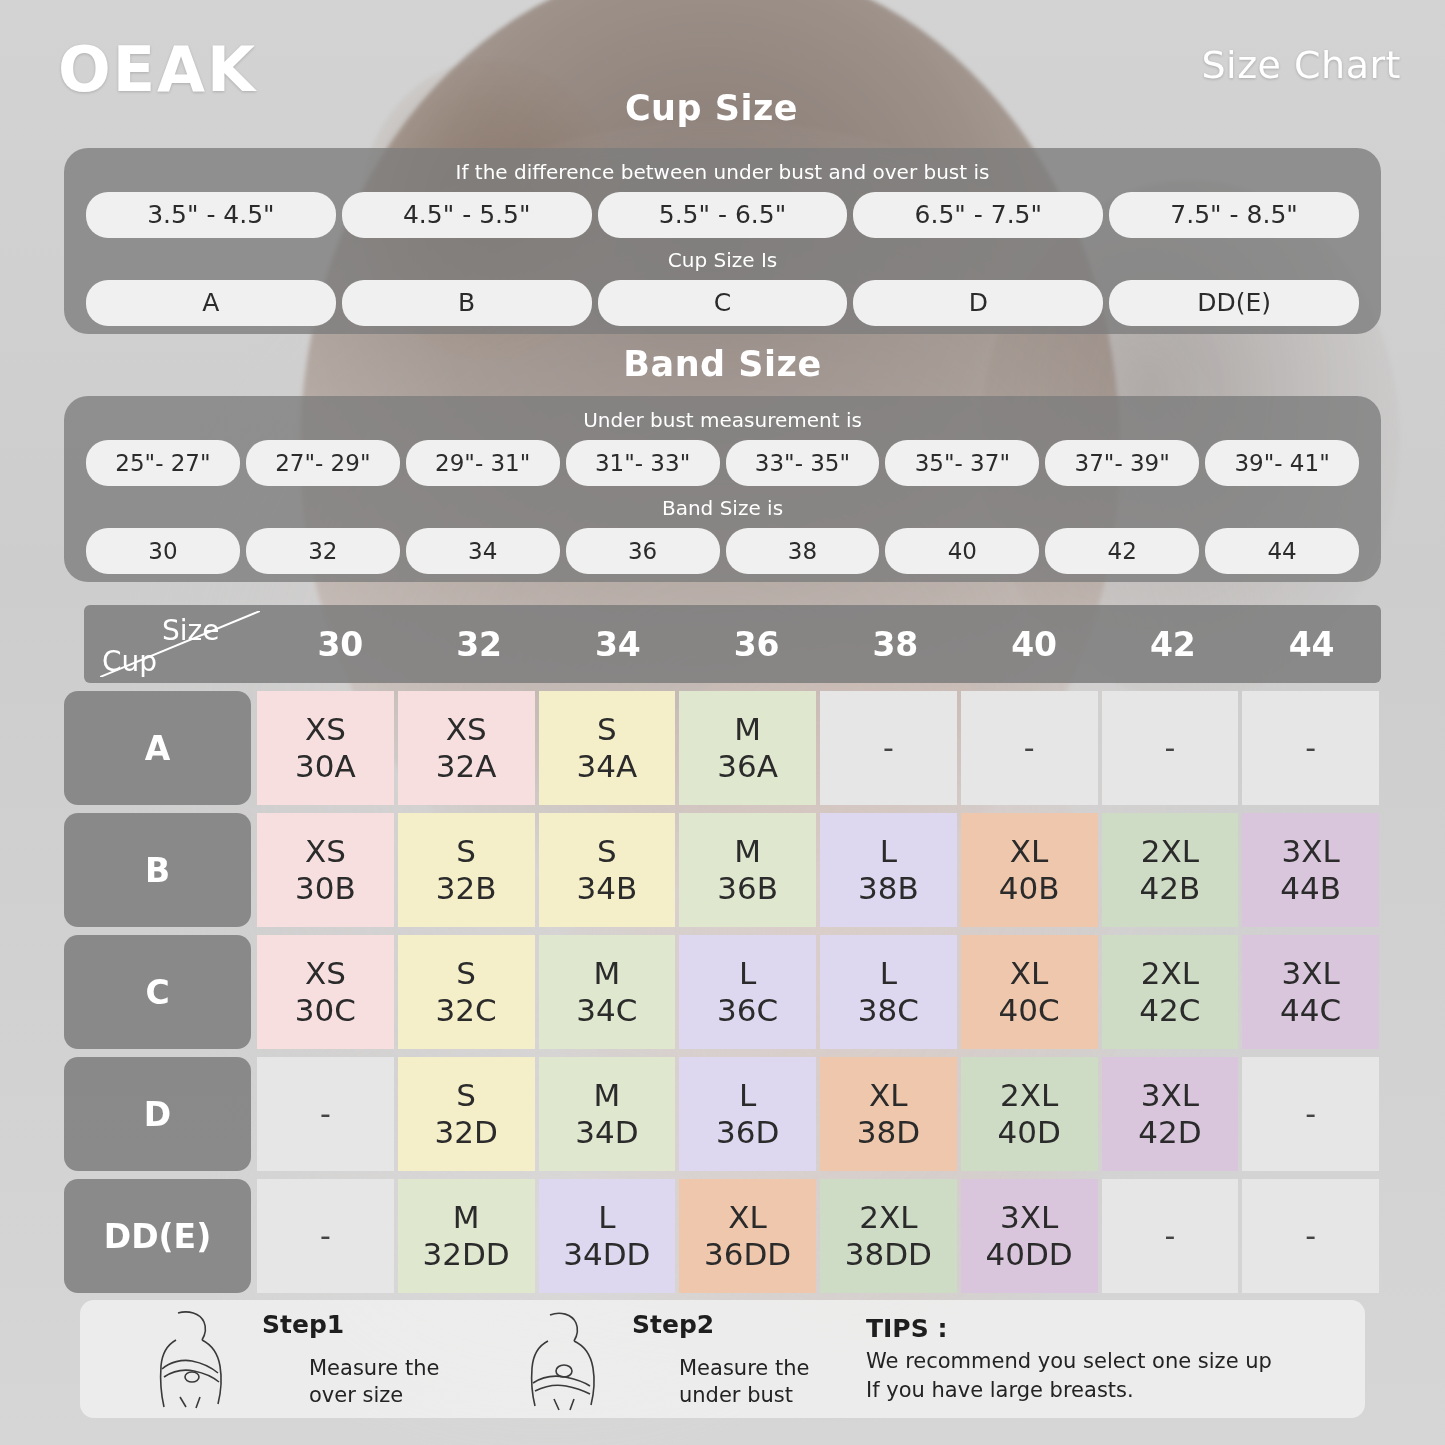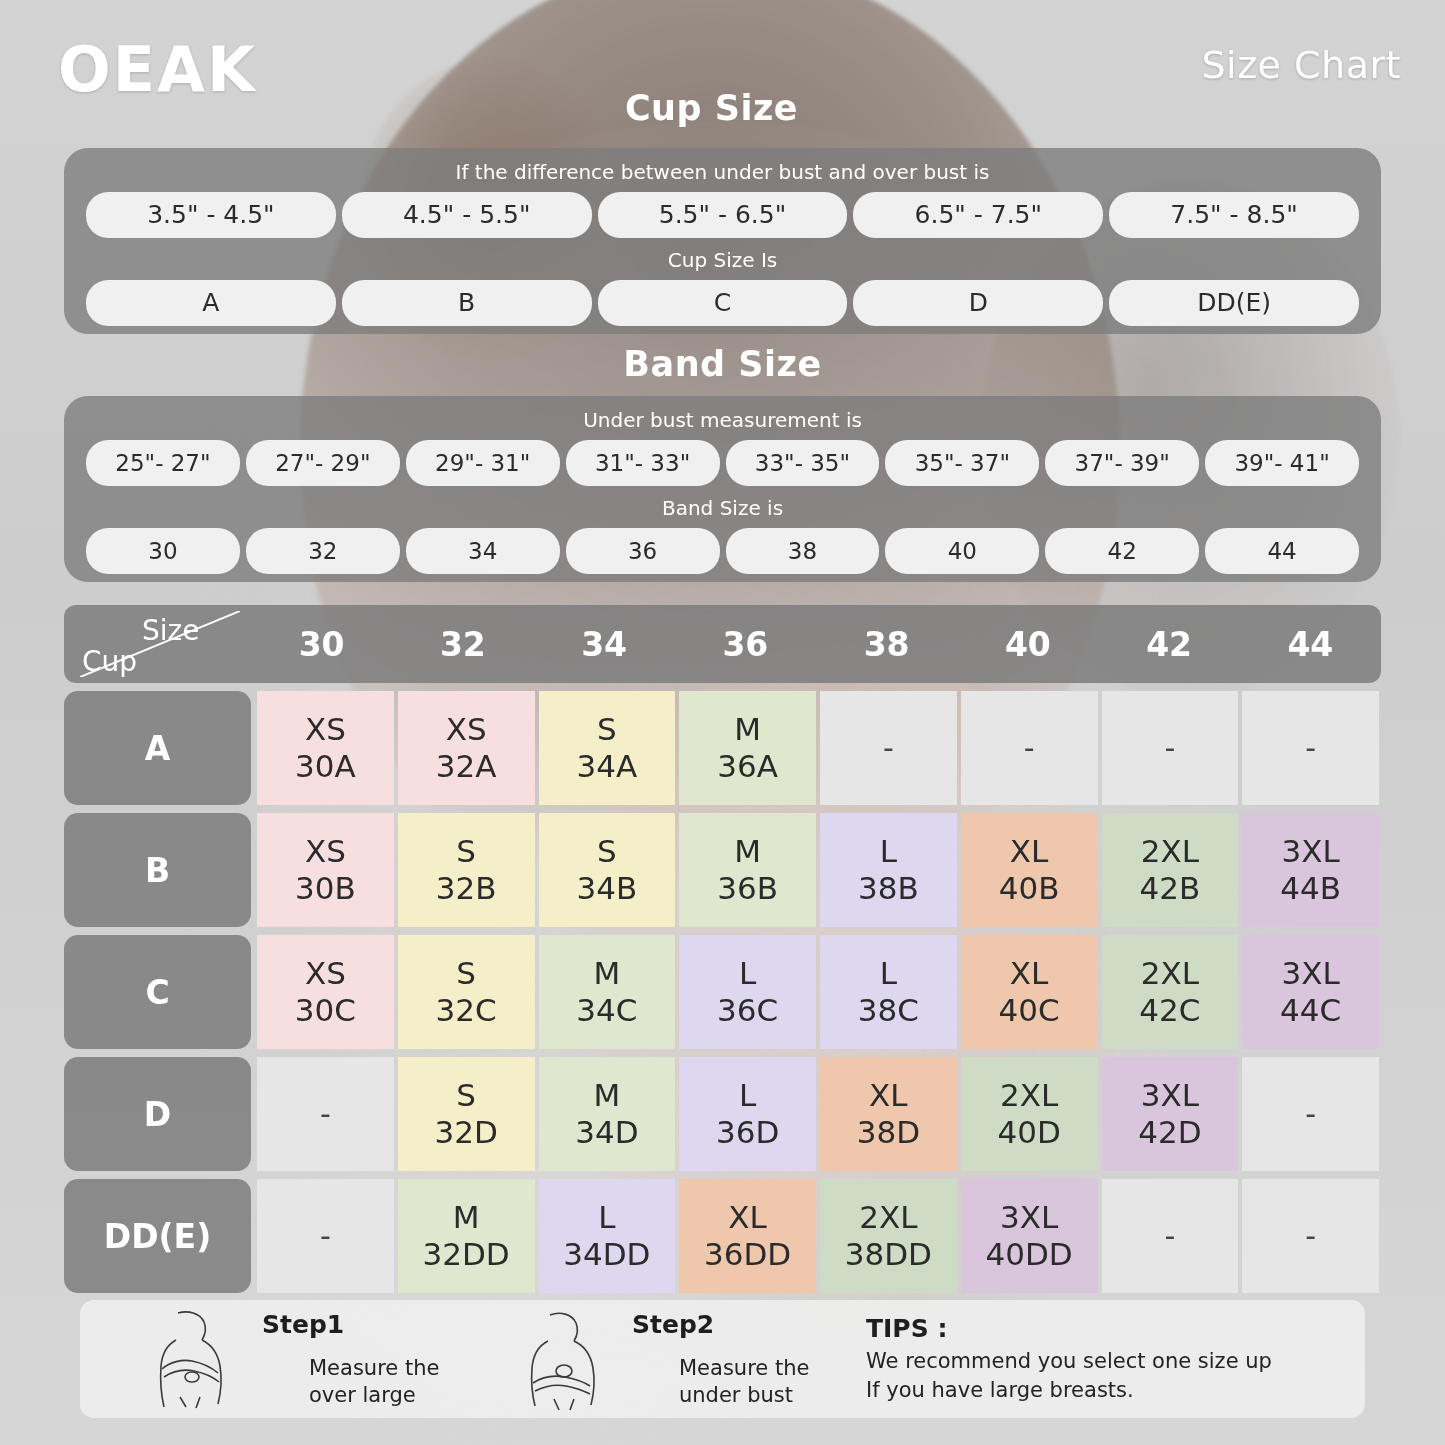--- a/index.html
+++ b/index.html
@@ -101,24 +101,25 @@
   
   .matrix {
     position: absolute;
     left: 64px;
     top: 605px;
     width: 1317px;
   }
   .mx-head {
     display: flex;
     background: rgba(124,124,124,.85);
-    border-radius: 12px;
+    border-radius: 6px;
     height: 78px;
     align-items: center;
     overflow: hidden;
+    margin-left: 20px;
   }
   .mx-corner {
     width: 187px;
     height: 78px;
     position: relative;
     color: #ffffff;
   }
   .mx-corner .t-size {
     position: absolute;
     left: 78px;
@@ -490,21 +491,21 @@
             <path d="M36 33 c-9 5 -14 14 -15 26 c-1 14 0 28 3 41"></path>
             <path d="M22 62 c8 -7 20 -10 30 -8 c10 2 20 7 26 12"></path>
             <path d="M24 70 c9 -6 20 -8 30 -6 c10 2 19 6 25 11"></path>
             <ellipse cx="52" cy="70" rx="7" ry="5"></ellipse>
             <path d="M40 90 l6 10 M60 90 l-4 11"></path>
           </g>
         </svg>
         <div class="step-text">
           <div class="step-title">Step1</div>
           <div class="step-line">Measure the</div>
-          <div class="step-line">over large</div>
+          <div class="step-line">over size</div>
         </div>
       </div>
 
       <div class="step" style="margin-left:40px; width:330px;">
         <svg class="step-figure" viewBox="0 0 108 104">
           <g fill="none" stroke="#3a3a3a" stroke-width="1.6">
             <path d="M40 8 c10 -4 22 -1 26 8 c3 7 1 13 -2 18"></path>
             <path d="M64 34 c11 5 17 15 19 27 c2 12 1 25 -2 37"></path>
             <path d="M38 34 c-10 5 -15 15 -16 27 c-1 13 0 26 3 38"></path>
             <path d="M23 76 c9 -6 21 -8 32 -6 c10 2 19 5 25 9"></path>

